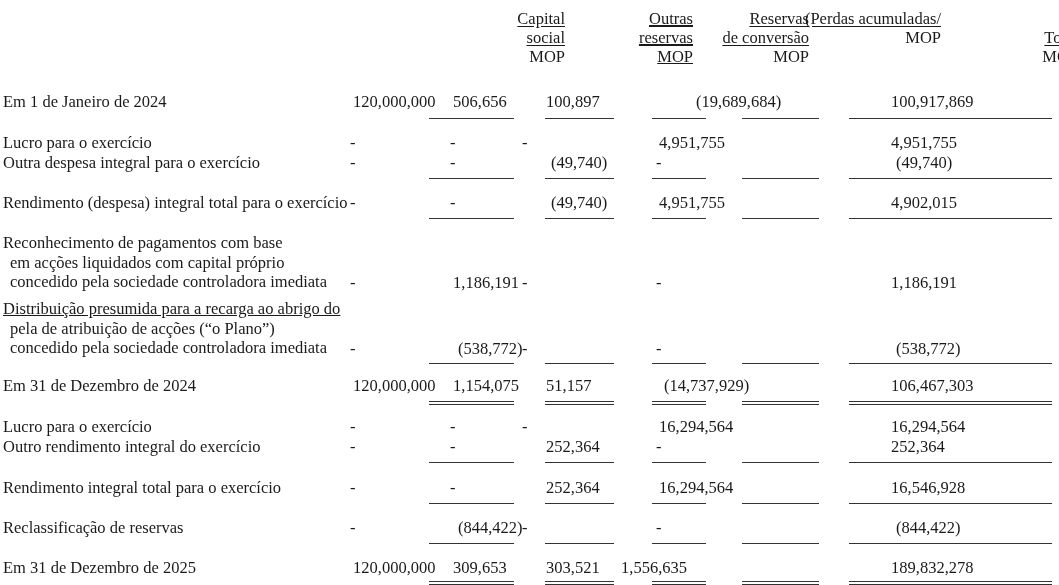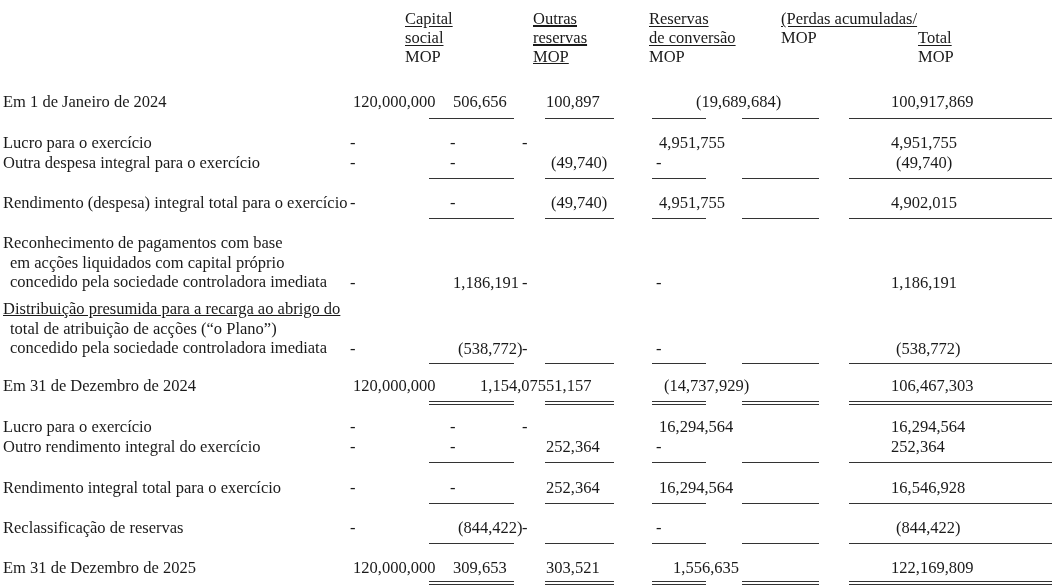--- a/index.html
+++ b/index.html
@@ -3,21 +3,21 @@
   <meta charset="utf-8">
   <style>
     html, body { margin: 0; padding: 0; background: #ffffff; }
     body {
       width: 1059px; height: 585px; overflow: hidden; position: relative;
       font-family: "Liberation Serif", "DejaVu Serif", serif;
       font-size: 16.5px; color: #1a1a1a;
     }
     .abs { position: absolute; white-space: nowrap; line-height: 19px; }
     .lbl { left: 3px; }
-    .hdr { text-align: left; }
+    .hdr { text-align: right; }
     .hdr span { display: block; line-height: 19px; }
     .u { text-decoration: underline; text-underline-offset: 2px; }
     .num { text-align: left; }
     .line { position: absolute; height: 0; border-top: 1px solid #333; }
     .dbl { position: absolute; height: 2px; border-top: 1px solid #333; border-bottom: 1px solid #333; }
   </style>
 </head>
 <body>
 
 <div id="statement">
@@ -82,32 +82,32 @@
       <div class="abs lbl" style="top: 252.5px; left: 10px;">em acções liquidados com capital próprio</div>
       <div class="abs lbl" style="top: 272px; left: 10px;">concedido pela sociedade controladora imediata</div>
       <div class="abs num" style="top: 273px; left: 350px; width: 160px;">-</div>
       <div class="abs num" style="top: 273px; left: 453px; width: 160px;">1,186,191</div>
       <div class="abs num" style="top: 273px; left: 522px; width: 160px;">-</div>
       <div class="abs num" style="top: 273px; left: 656px; width: 160px;">-</div>
       <div class="abs num" style="top: 273px; left: 891px; width: 160px;">1,186,191</div>
     </div>
     <div>
       <div class="abs lbl" style="top: 299px; text-decoration: underline;">Distribuição presumida para a recarga ao abrigo do</div>
-      <div class="abs lbl" style="top: 318.5px; left: 10px;">total de atribuição de acções (“o Plano”)</div>
+      <div class="abs lbl" style="top: 318.5px; left: 10px;">pela de atribuição de acções (“o Plano”)</div>
       <div class="abs lbl" style="top: 338px; left: 10px;">concedido pela sociedade controladora imediata</div>
       <div class="abs num" style="top: 339px; left: 350px; width: 160px;">-</div>
       <div class="abs num" style="top: 339px; left: 458px; width: 160px;">(538,772)</div>
       <div class="abs num" style="top: 339px; left: 522px; width: 160px;">-</div>
       <div class="abs num" style="top: 339px; left: 656px; width: 160px;">-</div>
       <div class="abs num" style="top: 339px; left: 896px; width: 160px;">(538,772)</div>
     </div>
     <div>
       <div class="abs lbl" style="top: 376px;">Em 31 de Dezembro de 2024</div>
       <div class="abs num" style="top: 376px; left: 353px; width: 160px;">120,000,000</div>
-      <div class="abs num" style="top: 376px; left: 453px; width: 160px; margin-left: 27px;">1,154,075</div>
+      <div class="abs num" style="top: 376px; left: 453px; width: 160px;">1,154,075</div>
       <div class="abs num" style="top: 376px; left: 546px; width: 160px;">51,157</div>
       <div class="abs num" style="top: 376px; left: 664px; width: 160px;">(14,737,929)</div>
       <div class="abs num" style="top: 376px; left: 891px; width: 160px;">106,467,303</div>
     </div>
     <div>
       <div class="abs lbl" style="top: 417px;">Lucro para o exercício</div>
       <div class="abs num" style="top: 417px; left: 350px; width: 160px;">-</div>
       <div class="abs num" style="top: 417px; left: 450px; width: 160px;">-</div>
       <div class="abs num" style="top: 417px; left: 522px; width: 160px;">-</div>
       <div class="abs num" style="top: 417px; left: 659px; width: 160px;">16,294,564</div>
@@ -135,22 +135,22 @@
       <div class="abs num" style="top: 518px; left: 458px; width: 160px;">(844,422)</div>
       <div class="abs num" style="top: 518px; left: 522px; width: 160px;">-</div>
       <div class="abs num" style="top: 518px; left: 656px; width: 160px;">-</div>
       <div class="abs num" style="top: 518px; left: 896px; width: 160px;">(844,422)</div>
     </div>
     <div>
       <div class="abs lbl" style="top: 558px;">Em 31 de Dezembro de 2025</div>
       <div class="abs num" style="top: 558px; left: 353px; width: 160px;">120,000,000</div>
       <div class="abs num" style="top: 558px; left: 453px; width: 160px;">309,653</div>
       <div class="abs num" style="top: 558px; left: 546px; width: 160px;">303,521</div>
-      <div class="abs num" style="top: 558px; left: 673px; width: 160px;">1,556,635</div>
-      <div class="abs num" style="top: 558px; left: 891px; width: 160px;">122,169,809</div>
+      <div class="abs num" style="top: 558px; left: 621px; width: 160px;">1,556,635</div>
+      <div class="abs num" style="top: 558px; left: 891px; width: 160px;">189,832,278</div>
     </div>
     <div class="line" style="top: 118px; left: 429px; width: 85px;"></div>
     <div class="line" style="top: 118px; left: 545px; width: 69px;"></div>
     <div class="line" style="top: 118px; left: 652px; width: 54px;"></div>
     <div class="line" style="top: 118px; left: 742px; width: 77px;"></div>
     <div class="line" style="top: 118px; left: 849px; width: 203px;"></div>
     <div class="line" style="top: 178px; left: 429px; width: 85px;"></div>
     <div class="line" style="top: 178px; left: 545px; width: 69px;"></div>
     <div class="line" style="top: 178px; left: 652px; width: 54px;"></div>
     <div class="line" style="top: 178px; left: 742px; width: 77px;"></div>

